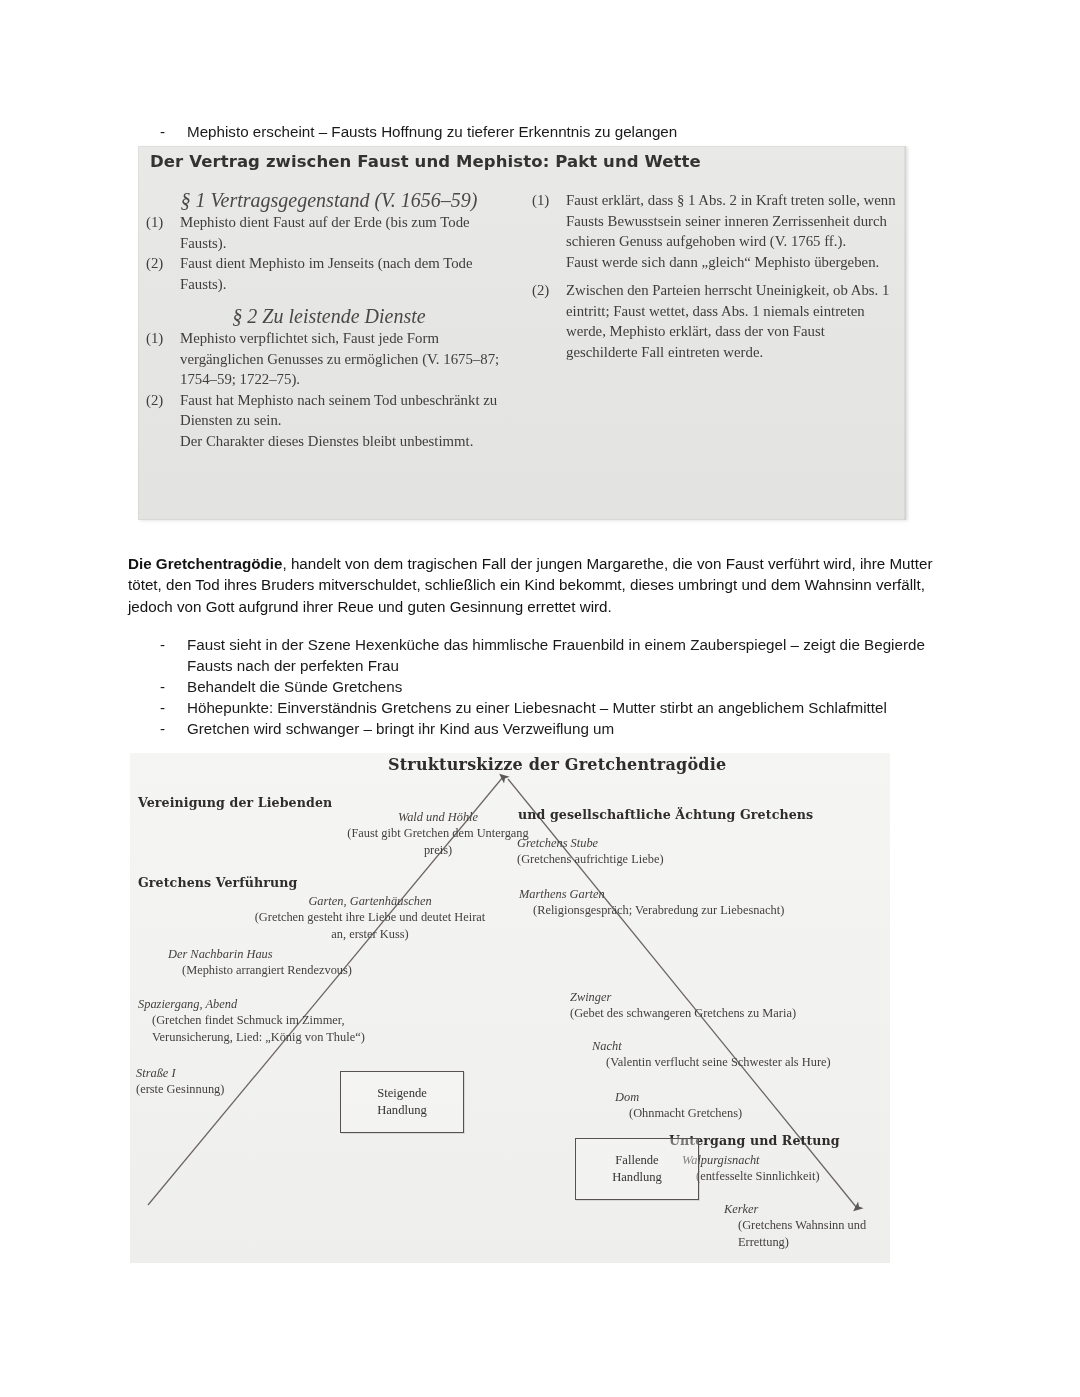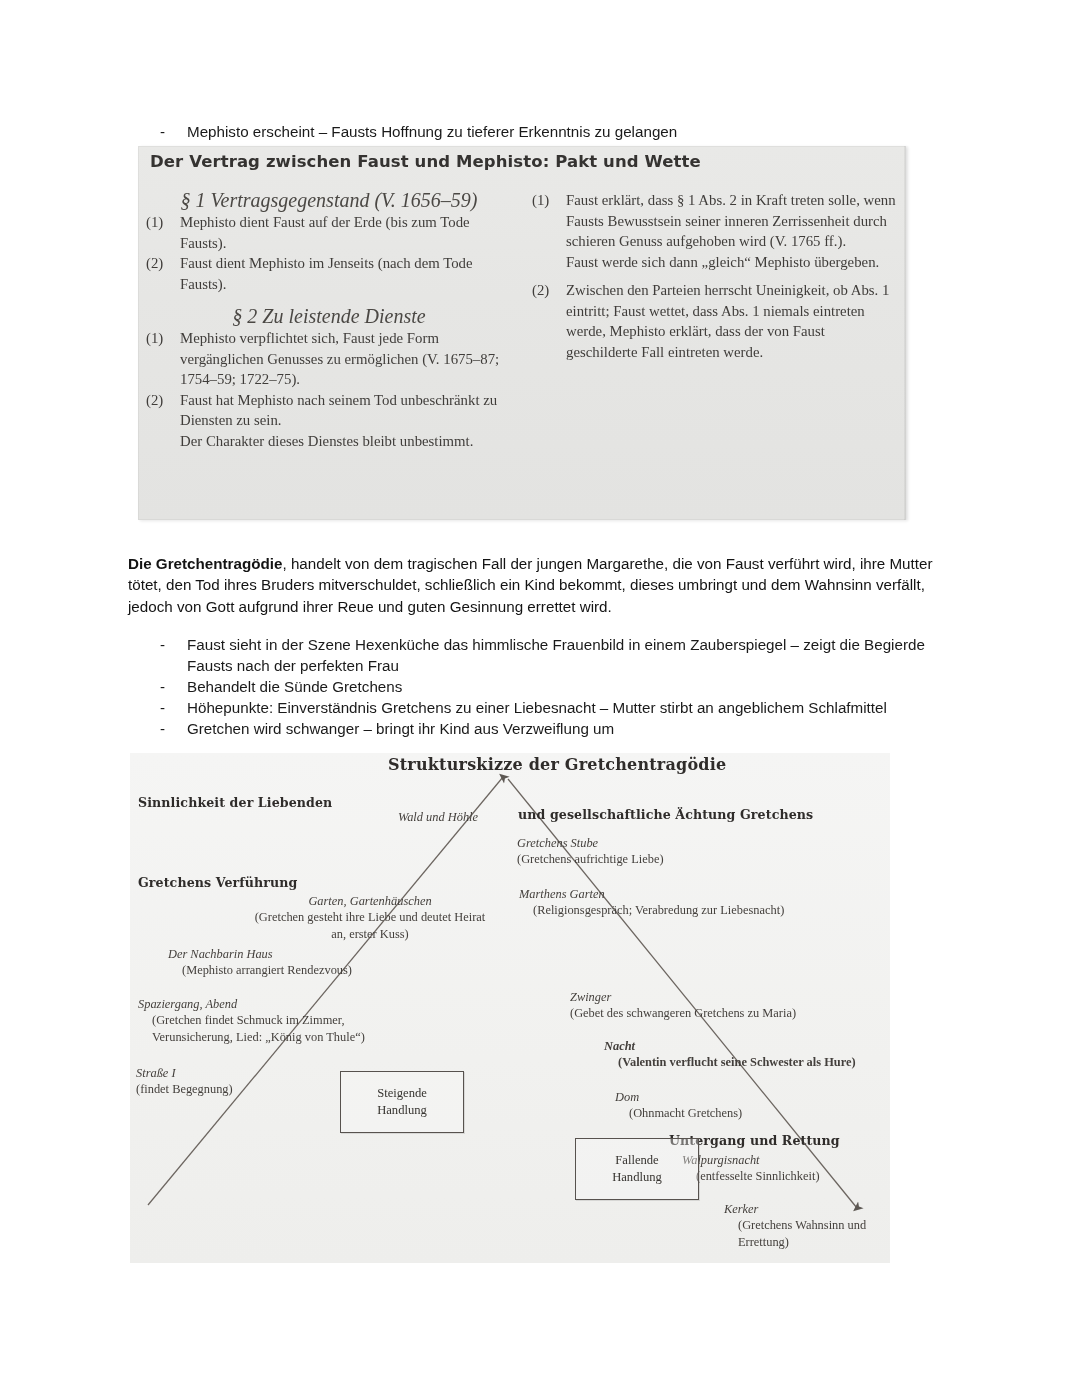--- a/index.html
+++ b/index.html
@@ -281,67 +281,68 @@
         </marker>
       </defs>
 
       <line x1="18" y1="452" x2="373" y2="24" stroke="#6b645e" stroke-width="1.25" marker-end="url(#arrowup)"></line>
 
       <line x1="378" y1="26" x2="727" y2="455" stroke="#6b645e" stroke-width="1.25" marker-end="url(#arrowdown)"></line>
     </svg>
 
     <div class="dg dg-title" style="left:258px; top:2px;">Strukturskizze der Gretchentragödie</div>
 
-    <div class="dg dg-head" style="left:8px; top:42px;">Sinnlichkeit der Liebenden</div>
+    <div class="dg dg-head" style="left:8px; top:42px;">Vereinigung der Liebenden</div>
     <div class="dg dg-head" style="left:388px; top:54px;">und gesellschaftliche Ächtung Gretchens</div>
     <div class="dg dg-head" style="left:539px; top:380px;">Untergang und Rettung</div>
 
     <div class="dg dg-head" style="left:8px; top:122px;">Gretchens Verführung</div>
 
     <div class="dg dg-scene" style="left:208px; top:56px; width:200px; text-align:center;">
       <span class="sc">Wald und Höhle</span>
+      <span class="de">(Faust gibt Gretchen dem Untergang preis)</span>
     </div>
 
     <div class="dg dg-scene" style="left:120px; top:140px; width:240px; text-align:center;">
       <span class="sc">Garten, Gartenhäuschen</span>
       <span class="de">(Gretchen gesteht ihre Liebe und deutet Heirat an, erster Kuss)</span>
     </div>
 
     <div class="dg dg-scene" style="left:38px; top:193px; width:260px;">
       <span class="sc">Der Nachbarin Haus</span>
       <span class="de dg-indent-1">(Mephisto arrangiert Rendezvous)</span>
     </div>
 
     <div class="dg dg-scene" style="left:8px; top:243px; width:290px;">
       <span class="sc">Spaziergang, Abend</span>
       <span class="de dg-indent-1">(Gretchen findet Schmuck im Zimmer, Verunsicherung, Lied: „König von Thule“)</span>
     </div>
 
     <div class="dg dg-scene" style="left:6px; top:312px; width:200px;">
       <span class="sc">Straße I</span>
-      <span class="de">(findet Begegnung)</span>
+      <span class="de">(erste Gesinnung)</span>
     </div>
 
     <div class="dg dg-scene" style="left:387px; top:82px; width:260px;">
       <span class="sc">Gretchens Stube</span>
       <span class="de">(Gretchens aufrichtige Liebe)</span>
     </div>
 
     <div class="dg dg-scene" style="left:389px; top:133px; width:330px;">
       <span class="sc">Marthens Garten</span>
       <span class="de dg-indent-1">(Religionsgespräch; Verabredung zur Liebesnacht)</span>
     </div>
 
 
     <div class="dg dg-scene" style="left:440px; top:236px; width:310px;">
       <span class="sc">Zwinger</span>
       <span class="de">(Gebet des schwangeren Gretchens zu Maria)</span>
     </div>
 
-    <div class="dg dg-scene" style="left:474px; top:285px; width:300px;font-weight:bold;">
+    <div class="dg dg-scene" style="left:462px; top:285px; width:300px;">
       <span class="sc">Nacht</span>
       <span class="de dg-indent-1">(Valentin verflucht seine Schwester als Hure)</span>
     </div>
 
     <div class="dg dg-scene" style="left:485px; top:336px; width:260px;">
       <span class="sc">Dom</span>
       <span class="de dg-indent-1">(Ohnmacht Gretchens)</span>
     </div>
 
     <div class="dg dg-scene" style="left:552px; top:399px; width:210px;">

